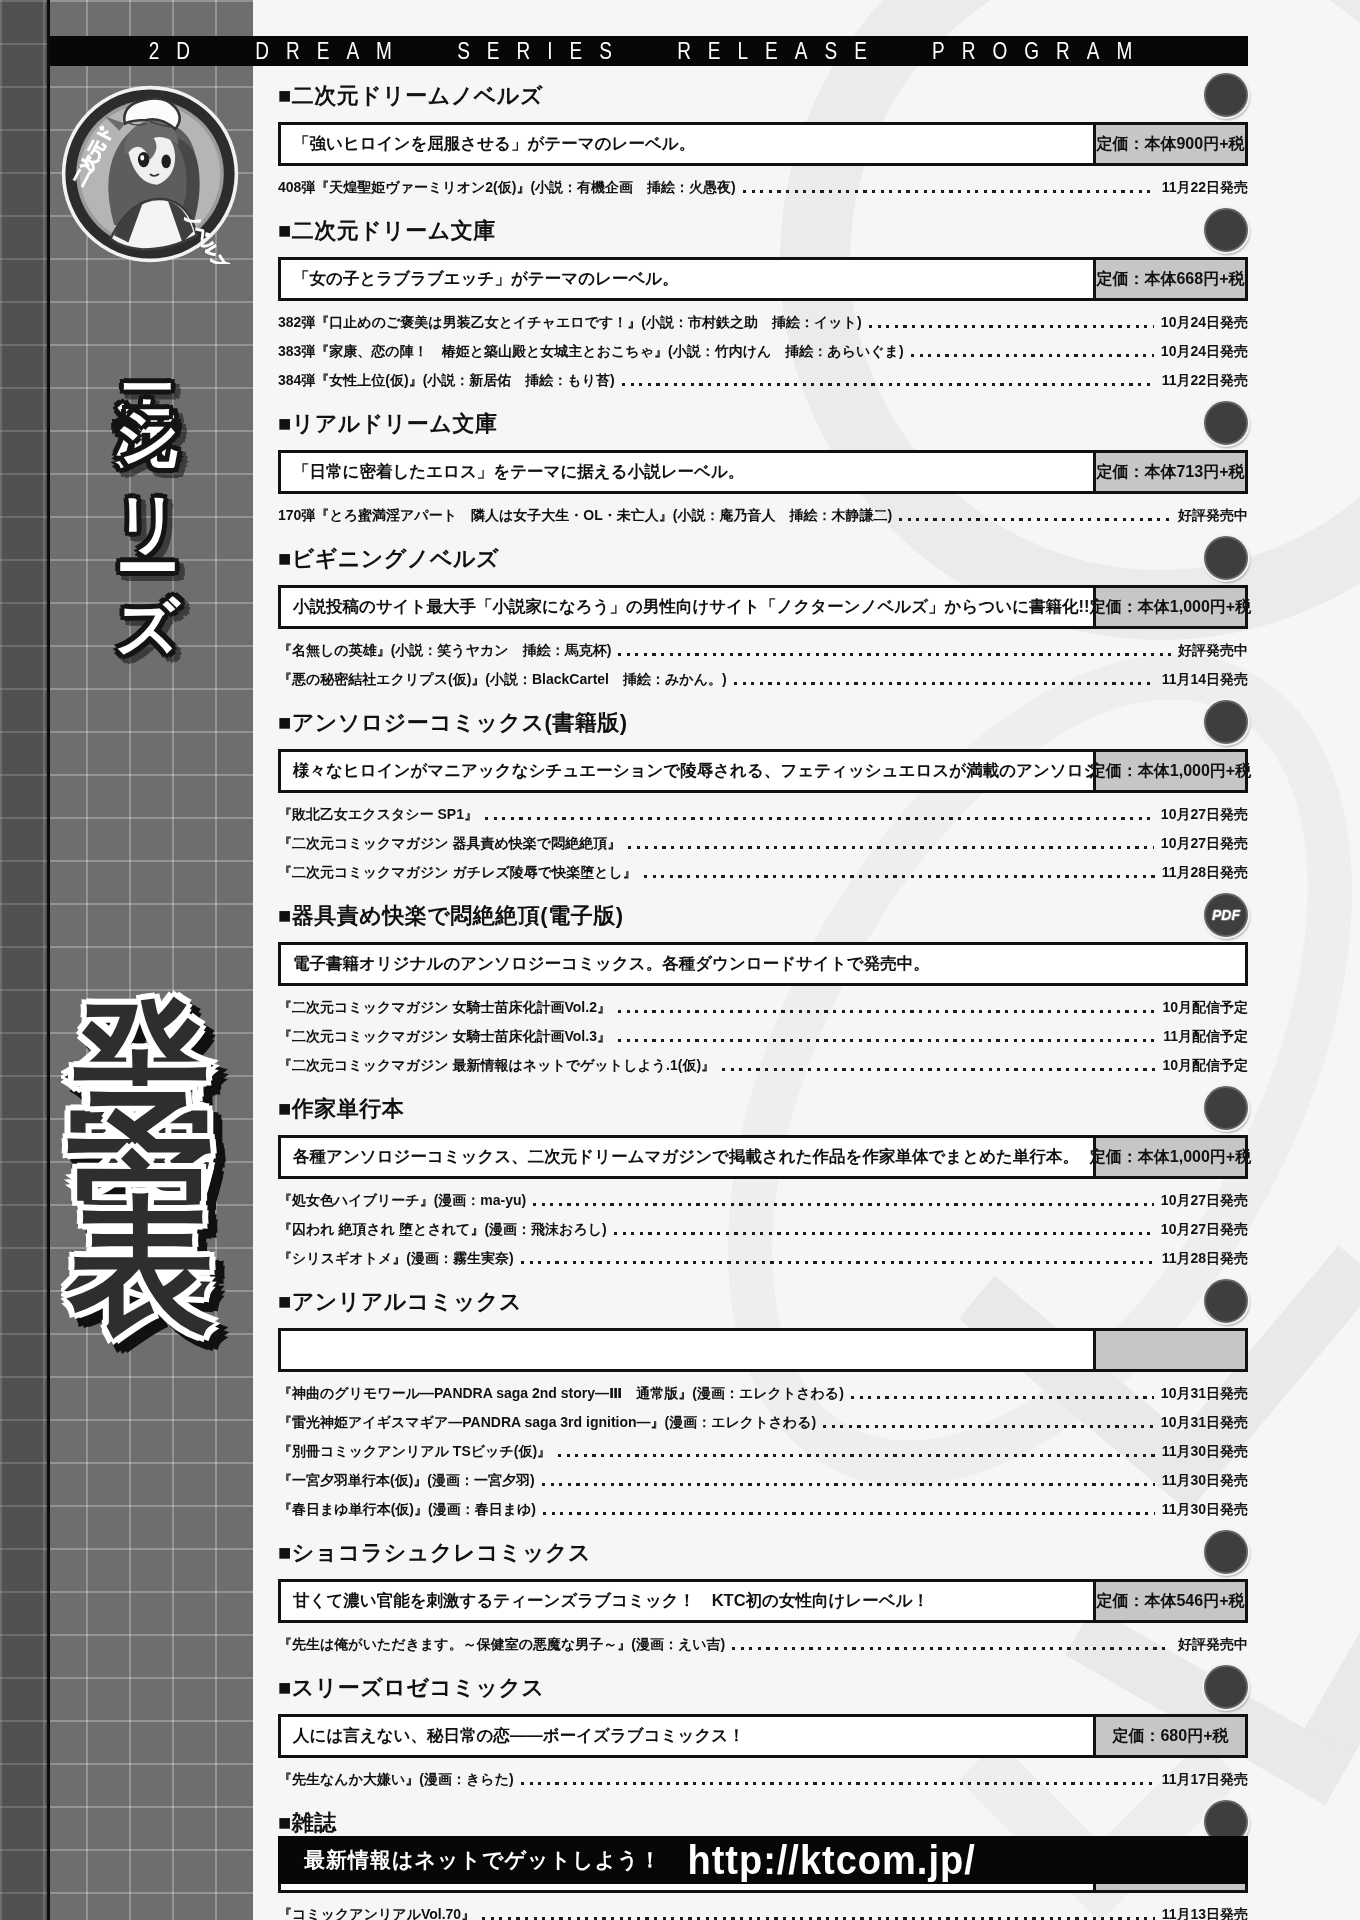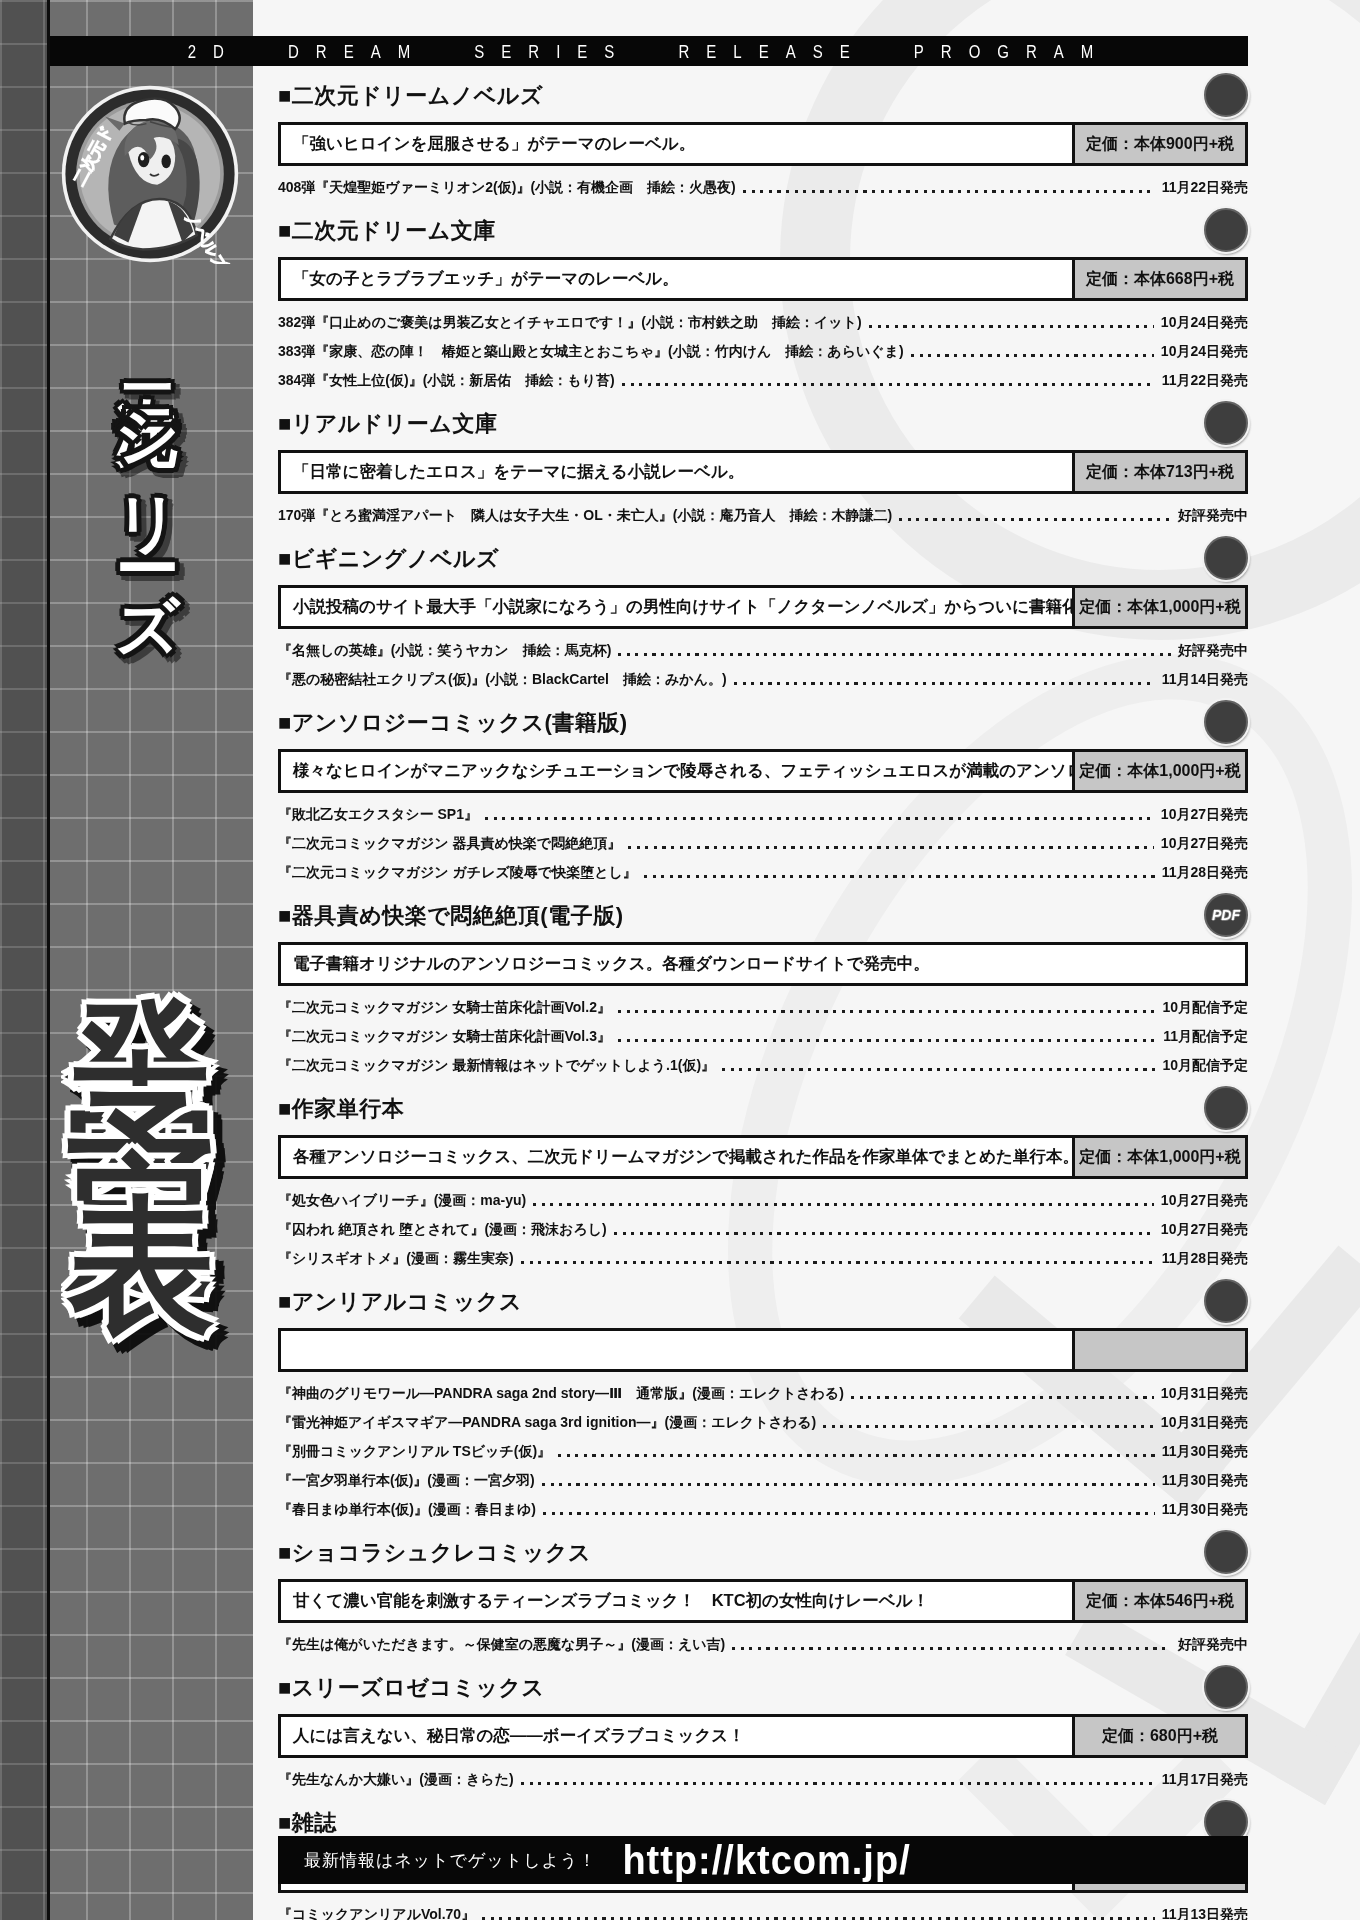--- a/index.html
+++ b/index.html
@@ -57,21 +57,21 @@
       -6px 0 #ffffff, 6px 0 #ffffff, 0 -6px #ffffff, 0 6px #ffffff,
       -5px -5px #ffffff, 5px -5px #ffffff, -5px 5px #ffffff, 5px 5px #ffffff;
     filter:drop-shadow(9px 9px 0 rgba(8,8,8,.92));
   }
 
   
   .banner {
     position:absolute; left:50px; top:36px; width:1198px; height:30px; z-index:2;
     background:#070707; color:#fff;
     display:flex; align-items:center; justify-content:center;
-    font-size:15px; font-weight:400; letter-spacing:17px; word-spacing:26px;
+    font-size:19px; font-weight:400; letter-spacing:17px; word-spacing:26px;
     transform-origin:center; white-space:nowrap;
   }
   .banner span { transform:scaleY(1.25); display:inline-block; }
 
   
   .content { position:absolute; left:278px; top:82px; width:970px; z-index:2; }
 
   .sec { margin-bottom:15px; }
   .sec-header { position:relative; height:28px; margin-bottom:3px; }
   .sec-title { font-size:22px; font-weight:900; letter-spacing:.5px; line-height:28px; }
@@ -92,39 +92,39 @@
   .badge-pdf { color:#fff; font-weight:900; font-style:italic; font-size:14px;
     text-shadow:-1px 0 #777,1px 0 #777,0 -1px #777,0 1px #777; }
 
   .desc-row { display:flex; margin:12px 0 7px 0; height:44px; }
   .desc {
     flex:1; background:#fff; border:3px solid #111;
     display:flex; align-items:center; padding:0 12px;
     font-size:16.5px; font-weight:600; letter-spacing:0; white-space:nowrap; overflow:hidden;
   }
   .price {
-    width:173px; background:#c6c6c6; border:3px solid #111; border-left:none;
+    width:152px; background:#c6c6c6; border:3px solid #111; border-left:none;
     display:flex; align-items:center; justify-content:center;
     font-size:16px; font-weight:800; white-space:nowrap;
   }
 
   .item { display:flex; align-items:center; height:29px; font-size:14px; font-weight:700; }
   .item-title { flex:0 1 auto; white-space:nowrap; overflow:hidden; }
   .leader {
     flex:1 1 10px; min-width:10px; height:3.4px; margin:8px 7px 0 7px; align-self:center;
     background-image:repeating-linear-gradient(to right,#1c1c1c 0 3.2px, transparent 3.2px 8.6px);
   }
   .item-date { flex:0 0 auto; white-space:nowrap; font-weight:800; }
 
   
   .footer-bar {
     margin-top:14px; height:48px; background:#070707; color:#fff;
     display:flex; align-items:center; padding-left:26px; gap:26px;
   }
-  .footer-label { font-size:17px; font-weight:400; letter-spacing:1px; }
+  .footer-label { font-size:21px; font-weight:700; letter-spacing:1px; }
   .footer-url { font-size:38px; font-weight:900; letter-spacing:1px; transform:scaleY(1.05); }
 </style>
 </head>
 <body>
 
 <div class="bg-art">
   <div class="swirl sw1"></div>
   <div class="swirl sw2"></div>
   <div class="chev cv1"></div>
   <div class="chev cv2"></div>

